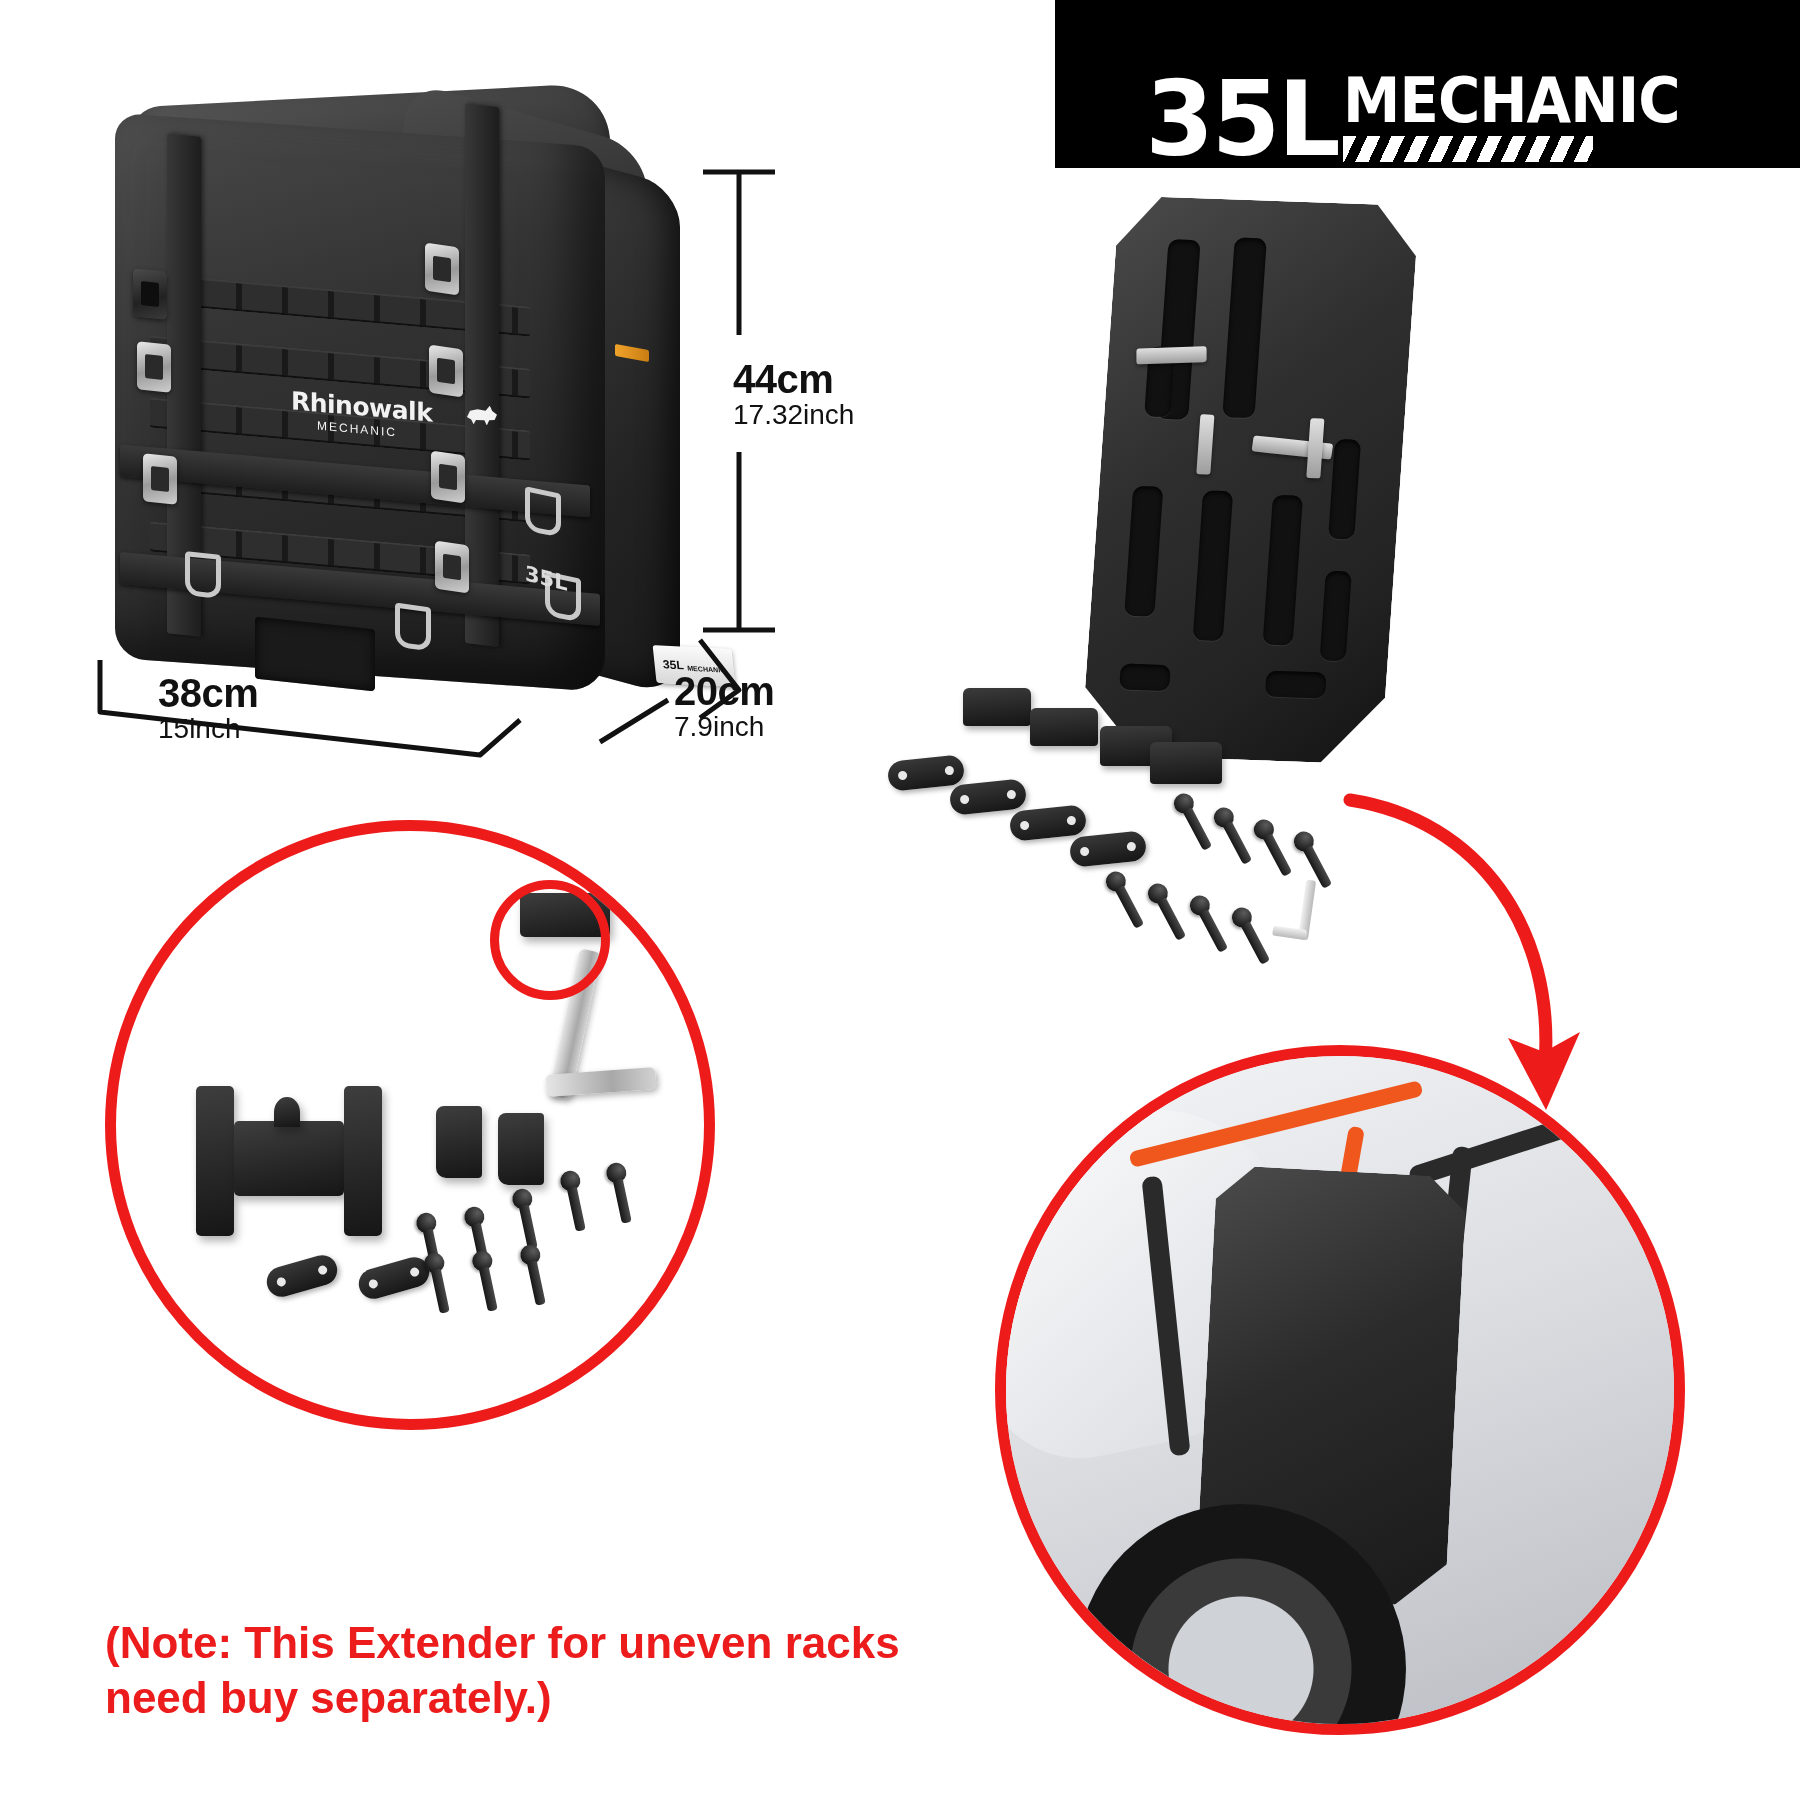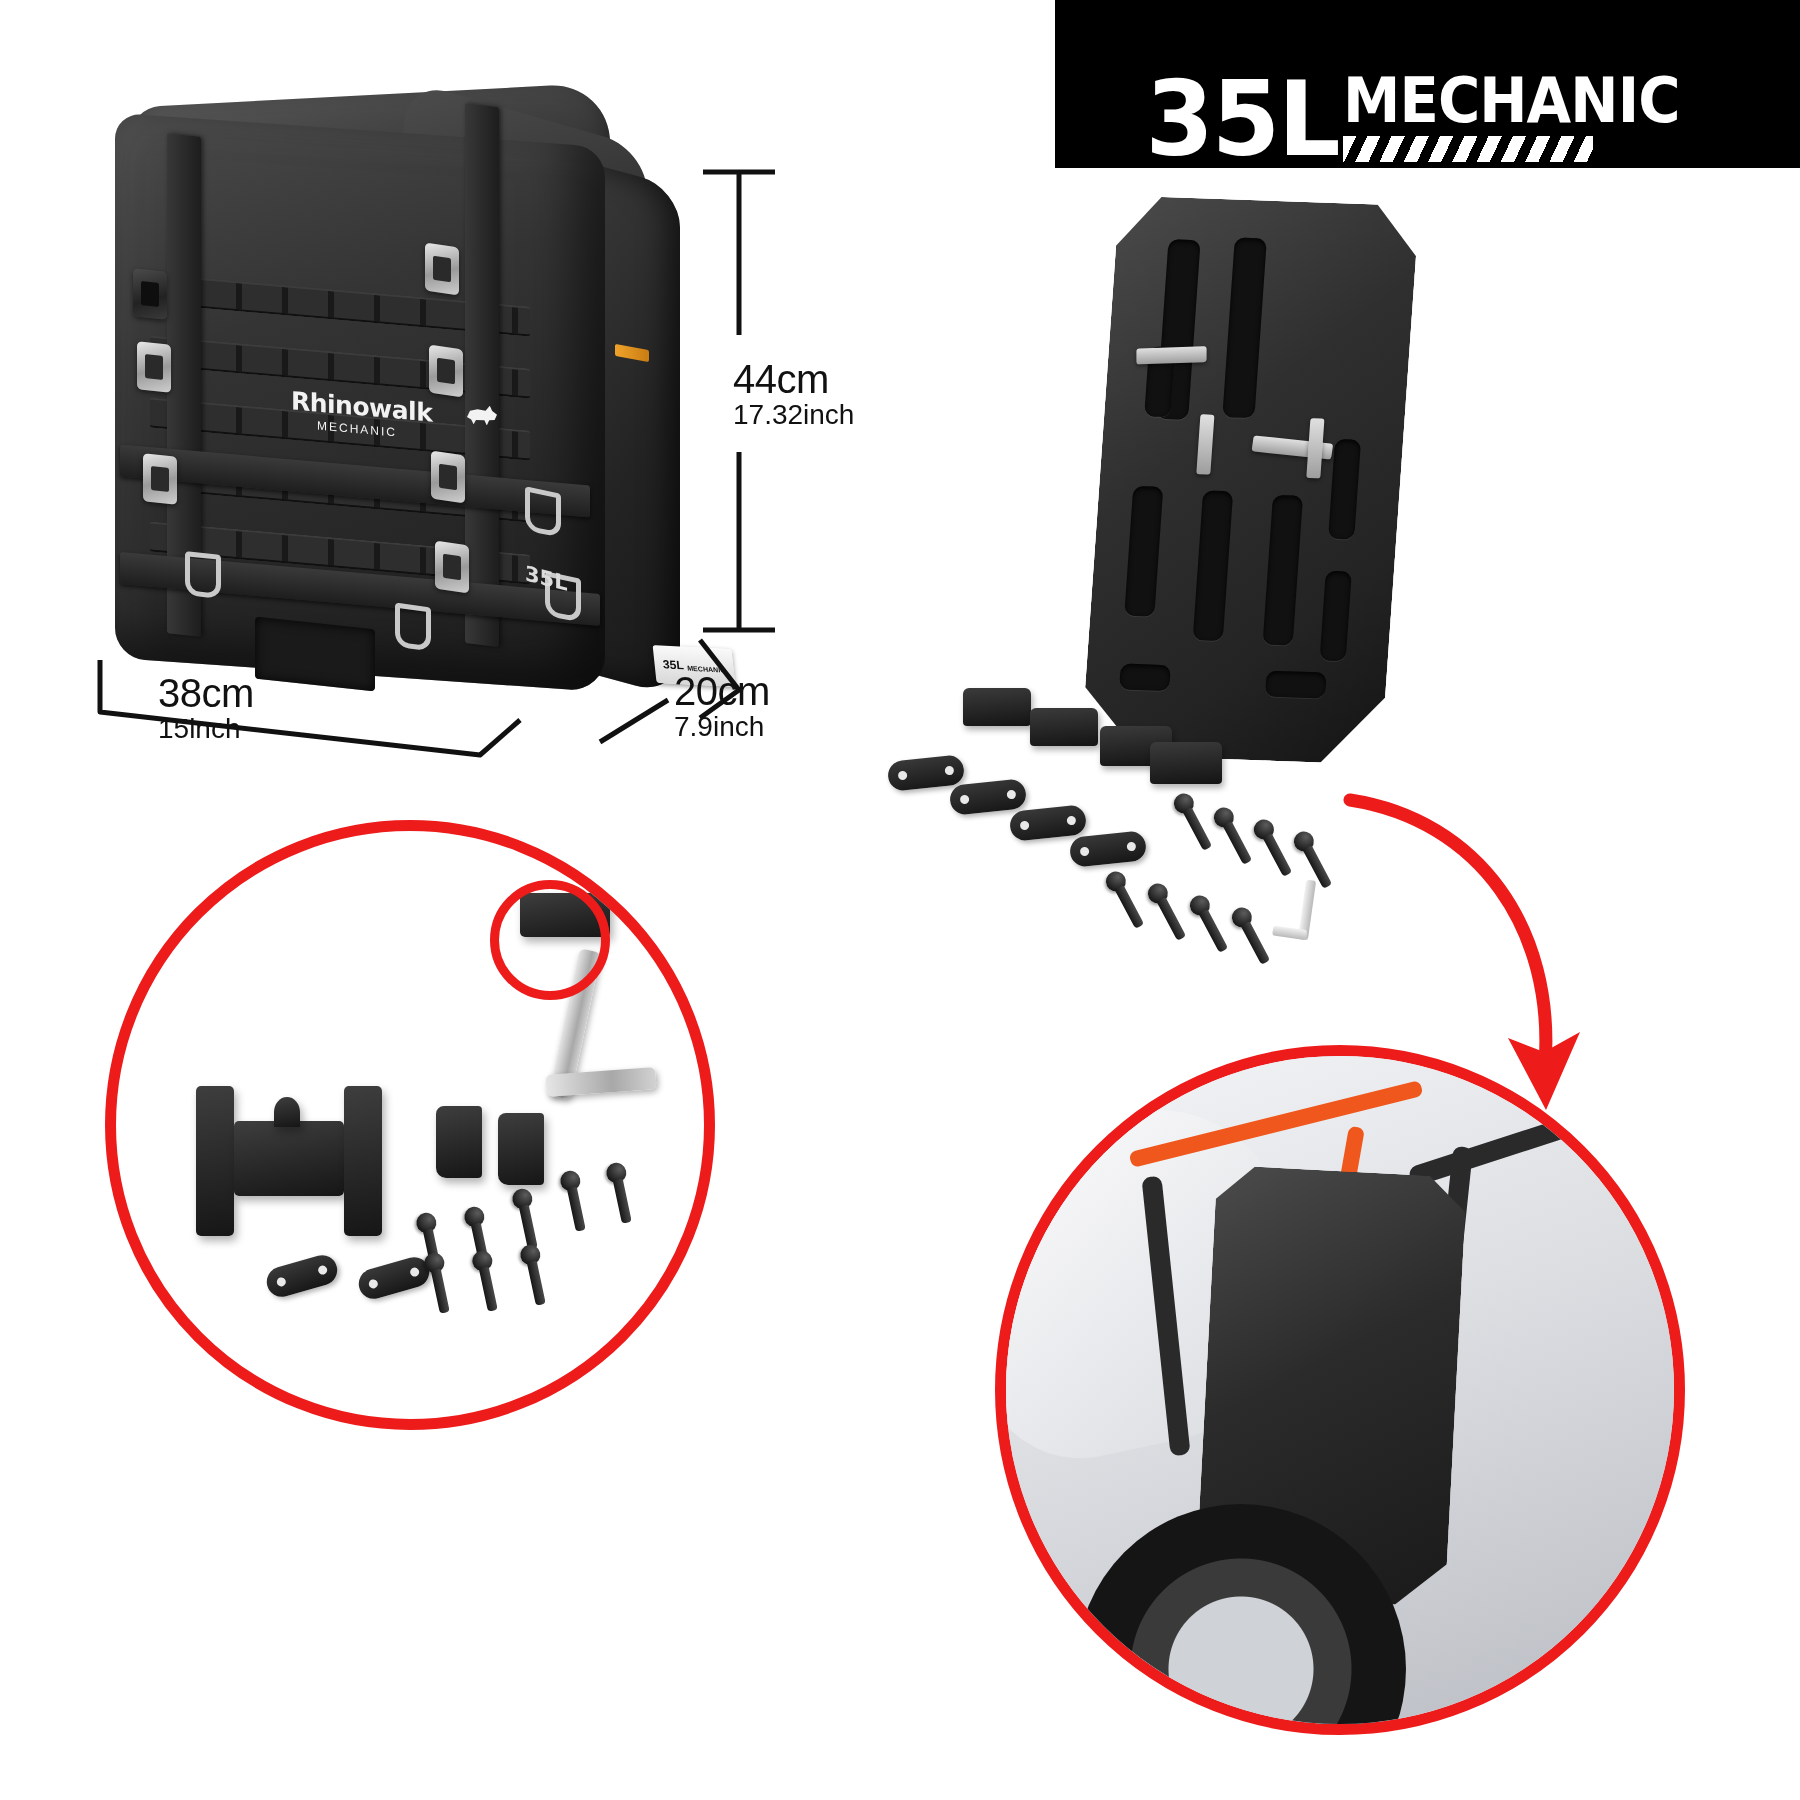--- a/index.html
+++ b/index.html
@@ -148,21 +148,21 @@
     position:absolute;left:160px;top:548px;width:120px;height:62px;
     background:#1a1a1a;border-radius:4px;transform:skewY(6deg);
     box-shadow:inset 0 0 12px rgba(0,0,0,.9);
   }
   .orange-tag{
     position:absolute;left:520px;top:272px;width:34px;height:12px;
     background:linear-gradient(90deg,#f0a32a,#c97d12);
     transform:skewY(10deg);border-radius:2px;
   }
   .dim-text{position:absolute;color:#111;}
-  .dim-cm{font-size:40px;font-weight:normal;line-height:1.05;letter-spacing:-.5px;}
+  .dim-cm{font-size:40px;font-weight:bold;line-height:1.05;letter-spacing:-.5px;}
   .dim-in{font-size:28px;line-height:1.1;}
 
   svg.dims{position:absolute;left:0;top:0;width:1800px;height:1800px;pointer-events:none;}
 
   
   .plate{
     position:absolute;left:1100px;top:200px;width:300px;height:560px;
     background:linear-gradient(140deg,#4a4a4a 0%,#2f2f2f 40%,#232323 75%,#141414 100%);
     clip-path:polygon(14% 0%,86% 0%,100% 9%,100% 88%,80% 100%,20% 100%,0% 88%,0% 9%);
     transform:rotate(4deg) skewY(-2deg);
@@ -505,14 +505,15 @@
       <div class="moto-frame" style="left:120px;top:60px;width:300px;height:16px;transform:rotate(-14deg);"></div>
       <div class="moto-frame" style="left:330px;top:70px;width:16px;height:150px;transform:rotate(10deg);"></div>
       <div class="moto-bar" style="left:430px;top:90px;width:20px;height:330px;transform:rotate(6deg);"></div>
       <div class="moto-bar" style="left:400px;top:84px;width:180px;height:20px;transform:rotate(-18deg);"></div>
       <div class="moto-bar" style="left:150px;top:120px;width:20px;height:280px;transform:rotate(-6deg);"></div>
       <div class="moto-plate"></div>
       <div class="moto-wheel"></div>
     </div>
   </div>
 
+  <div class="note">(Note: This Extender for uneven racks need buy separately.)</div>
 
 </div>
 
 </body></html>

